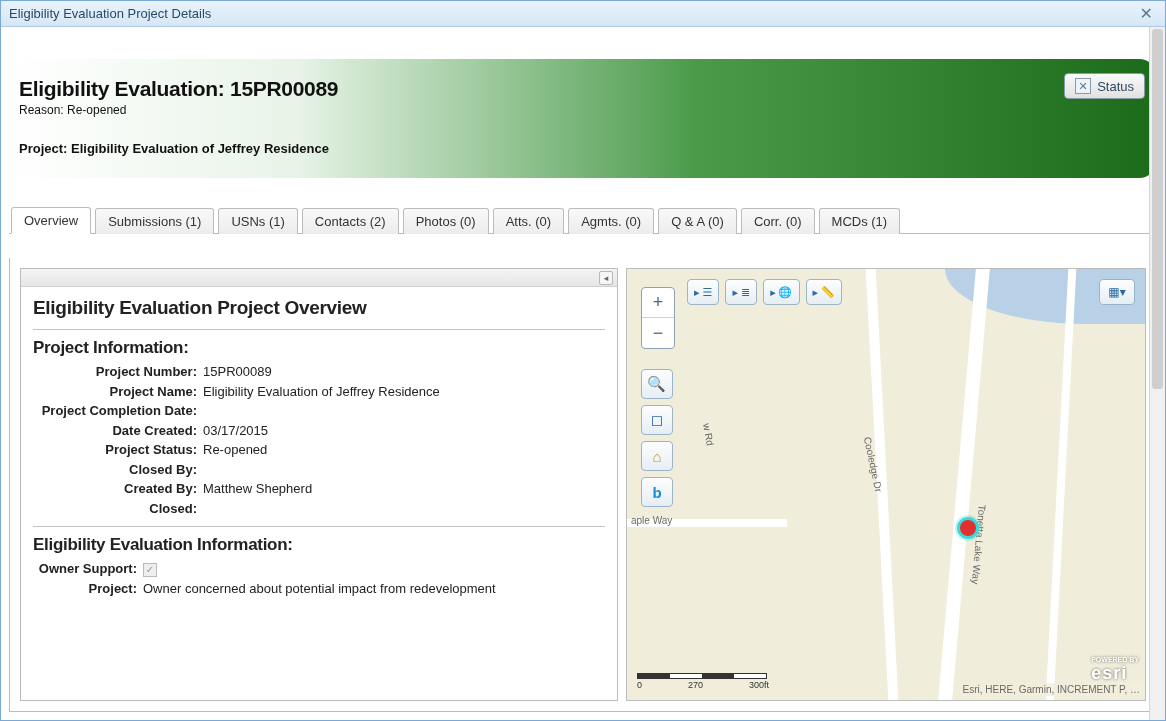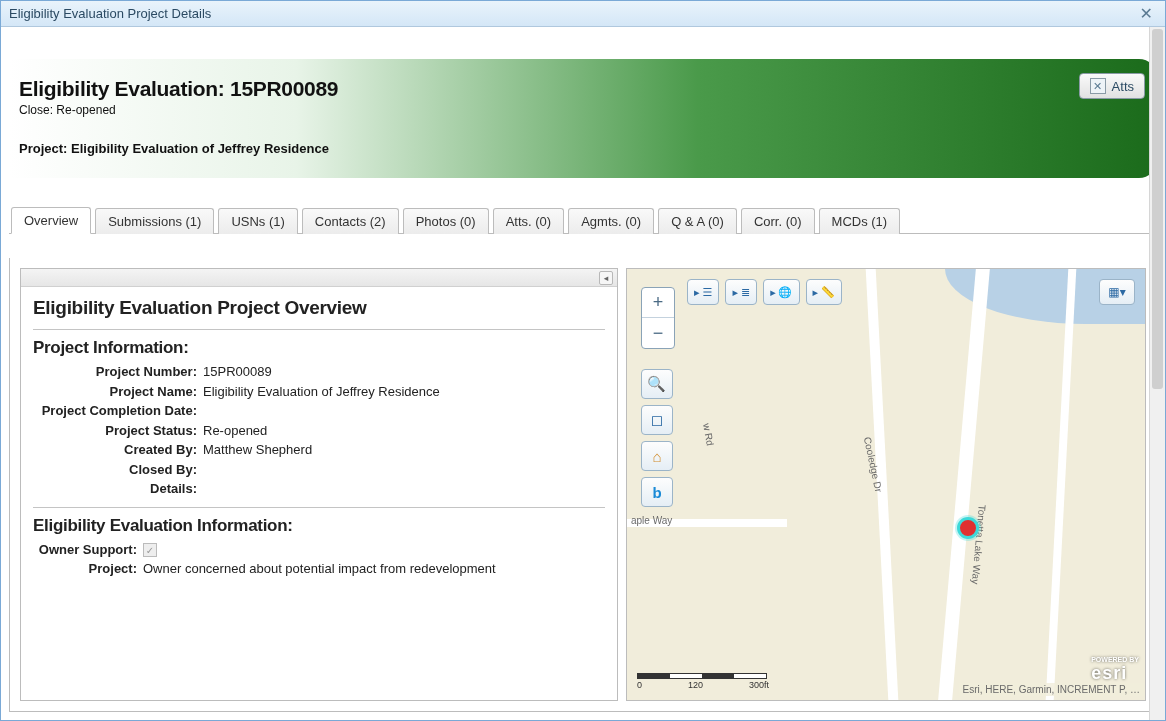--- a/index.html
+++ b/index.html
@@ -262,28 +262,28 @@
     <span>Eligibility Evaluation Project Details</span>
     <span class="spacer"></span>
     <span class="close-x">✕</span>
   </div>
 
   <div class="header-band">
     <h1>
       <span>Eligibility Evaluation: </span><span>15PR00089</span>
     </h1>
     <div class="status-line">
-      <span>Close: </span><span>Re-opened</span>
+      <span>Reason: </span><span>Re-opened</span>
     </div>
     <div class="project-line">
       <span>Project: </span><span>Eligibility Evaluation of Jeffrey Residence</span>
     </div>
     <div class="close-button">
       <span class="icon">✕</span>
-      <span>Atts</span>
+      <span>Status</span>
     </div>
   </div>
 
   <div class="tabstrip">
     <div class="tab active">Overview</div>
     <div class="tab">Submissions (1)</div>
     <div class="tab">USNs (1)</div>
     <div class="tab">Contacts (2)</div>
     <div class="tab">Photos (0)</div>
     <div class="tab">Atts. (0)</div>
@@ -309,33 +309,37 @@
         </div>
         <div class="field-row">
           <div class="field-label">Project Name:</div>
           <div class="field-value">Eligibility Evaluation of Jeffrey Residence</div>
         </div>
         <div class="field-row">
           <div class="field-label">Project Completion Date:</div>
           <div class="field-value"></div>
         </div>
         <div class="field-row">
+          <div class="field-label">Date Created:</div>
+          <div class="field-value">03/17/2015</div>
+        </div>
+        <div class="field-row">
           <div class="field-label">Project Status:</div>
           <div class="field-value">Re-opened</div>
         </div>
         <div class="field-row">
+          <div class="field-label">Closed By:</div>
+          <div class="field-value"></div>
+        </div>
+        <div class="field-row">
           <div class="field-label">Created By:</div>
           <div class="field-value">Matthew Shepherd</div>
         </div>
         <div class="field-row">
-          <div class="field-label">Closed By:</div>
-          <div class="field-value"></div>
-        </div>
-        <div class="field-row">
-          <div class="field-label">Details:</div>
+          <div class="field-label">Closed:</div>
           <div class="field-value"></div>
         </div>
 
         <hr class="rule">
         <div class="section-title">Eligibility Evaluation Information:</div>
 
         <div class="field-row">
           <div class="field-label" style="width:110px">Owner Support:</div>
           <div class="field-value">
             <span class="checkbox-disabled">✓</span>
@@ -388,21 +392,21 @@
 
       <div class="scalebar">
         <div class="bar">
             <div></div>
             <div></div>
             <div></div>
             <div></div>
           </div>
         <div class="ticks">
           <span>0</span>
-          <span>120</span>
+          <span>270</span>
           <span>300ft</span>
         </div>
       </div>
 
       <div class="esri-logo">
         <span class="esri-sub">POWERED BY</span>
         <span>esri</span>
       </div>
       <div class="map-attribution">Esri, HERE, Garmin, INCREMENT P, …</div>
     </div>

